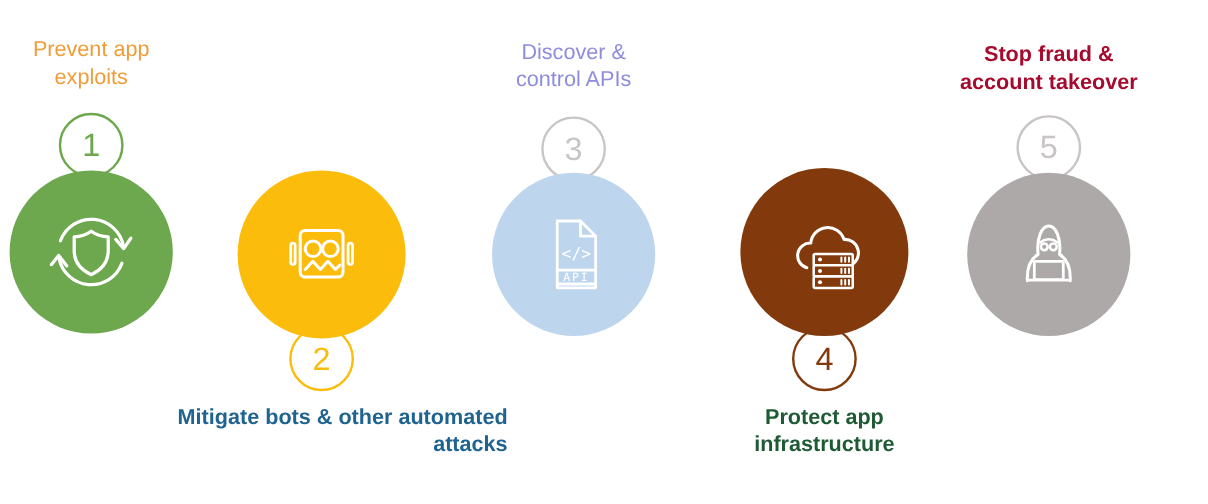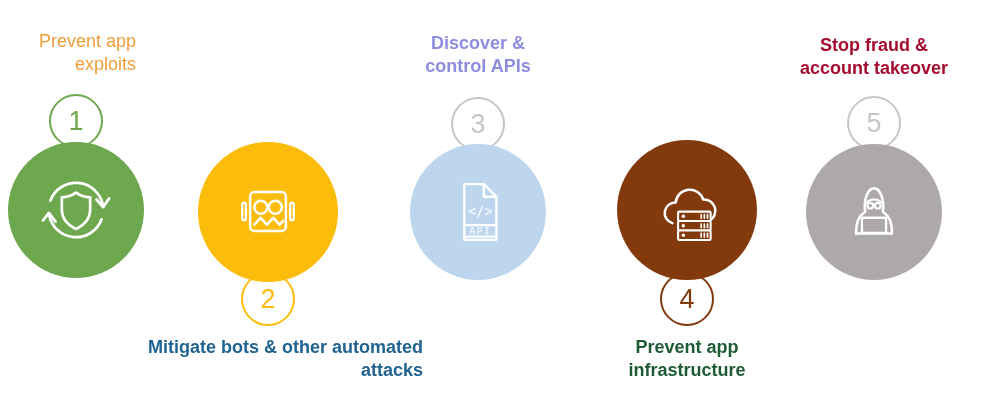--- a/index.html
+++ b/index.html
@@ -41,23 +41,23 @@
   .s2 .badge{top:272px;}
   .s3 .badge{top:97px;}
   .s4 .badge{top:272px;}
   .s5 .badge{top:96px;}
 
   .label{
     position:absolute;left:50%;transform:translateX(-50%);
     text-align:center;color:var(--label);
     font-size:18px;line-height:1.3;
   }
-  .s1 .label{top:30px;width:120px;font-weight:400;text-align:right;}
+  .s1 .label{top:30px;width:120px;font-weight:400;}
   .s2 .label{top:336px;width:310px;font-weight:700;text-align:right;}
-  .s3 .label{top:32px;width:120px;font-weight:700;}
+  .s3 .label{top:32px;width:120px;font-weight:400;}
   .s4 .label{top:336px;width:140px;font-weight:700;}
   .s5 .label{top:34px;width:170px;font-weight:700;}
 
   .icon-stroke{stroke:#ffffff;fill:none;stroke-linecap:round;stroke-linejoin:round;}
   .svg-text{fill:#ffffff;font-family:"DejaVu Sans Mono","Liberation Mono",monospace;}
 </style>
 </head>
 <body>
 
 <div id="diagram">
@@ -128,21 +128,21 @@
         <g>
           <rect x="31.5" y="59.5" width="31" height="9" rx="1.2" fill="currentColor" stroke="#fff" stroke-width="2"></rect>
           <circle cx="36.5" cy="64" r="1.6" fill="#fff"></circle>
           <path class="icon-stroke" stroke-width="1.6" d="M53.5 62.3 v3.4 M56.5 62.3 v3.4 M59.5 62.3 v3.4"></path>
         </g>
       </svg>
     </div>
     <div class="badge">
       <span>4</span>
     </div>
-    <div class="label">Prevent app infrastructure</div>
+    <div class="label">Protect app infrastructure</div>
   </div>
 
   <div class="step s5" style="--circle: #ADA9A9; --badge: #C9C5C5; --label: #A50B2E;">
     <div class="label">Stop fraud &amp; account takeover</div>
     <div class="badge">
       <span>5</span>
     </div>
     <div class="circle">
       <svg width="84" height="84" viewBox="0 0 80 80">
         <path class="icon-stroke" stroke-width="2.4" d="M23 61 C22.5 50 25.5 43.5 31.5 40 C30 27 34.5 17.5 40 17.5 C45.5 17.5 50 27 48.5 40 C54.5 43.5 57.5 50 57 61"></path>

